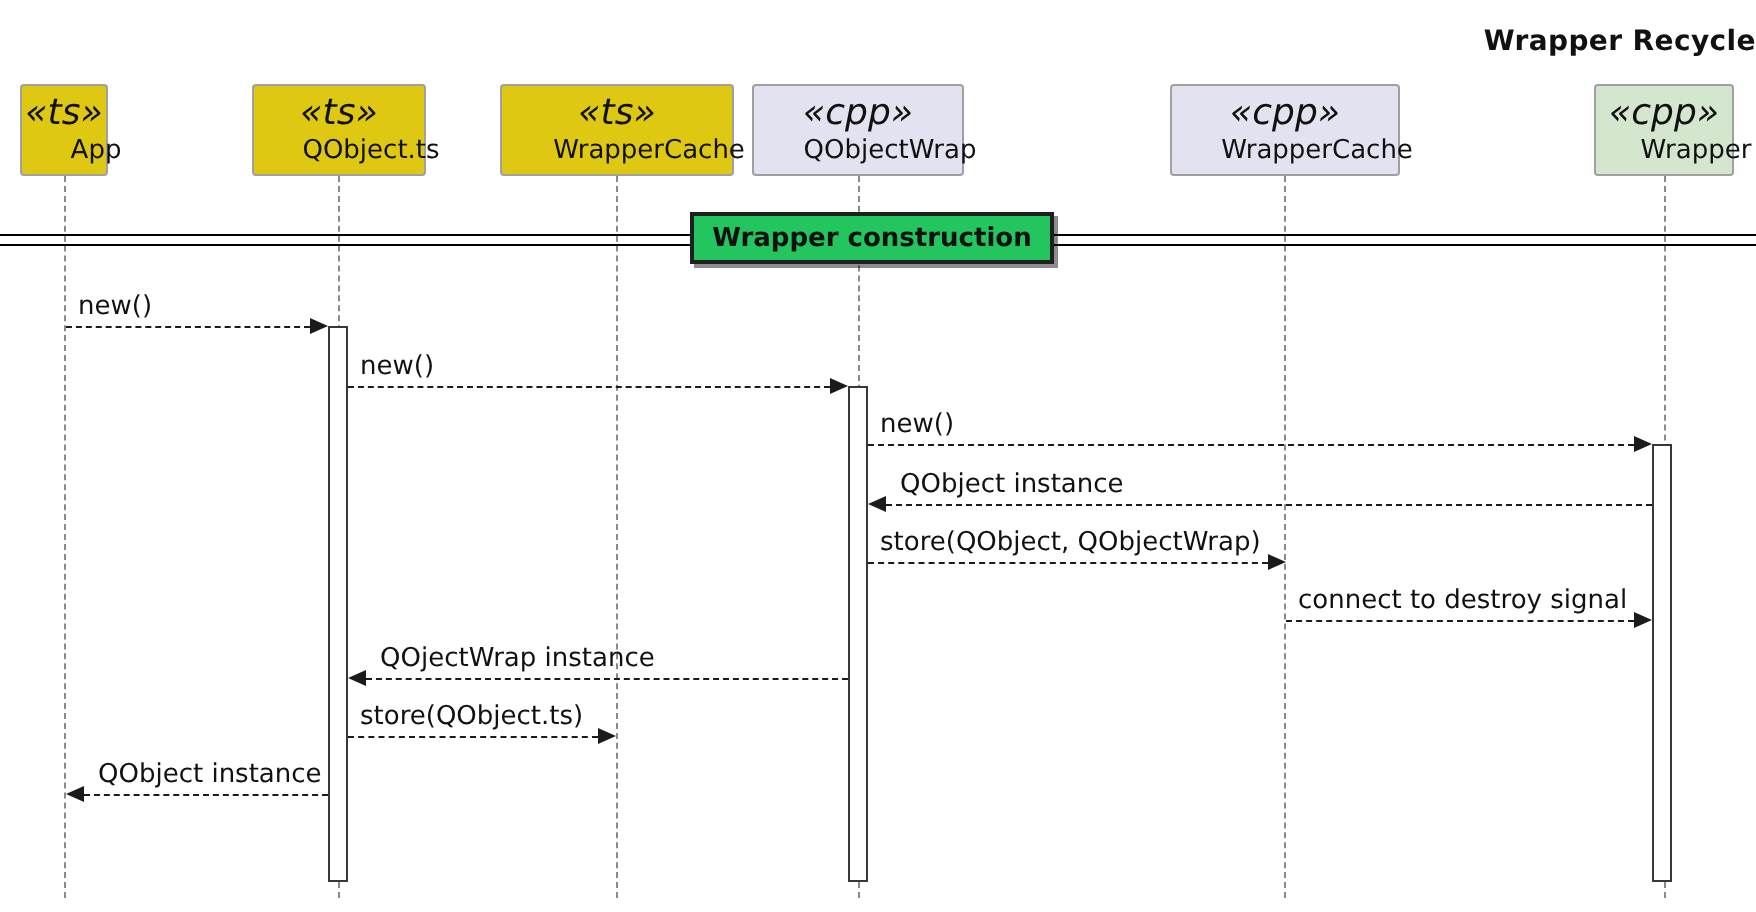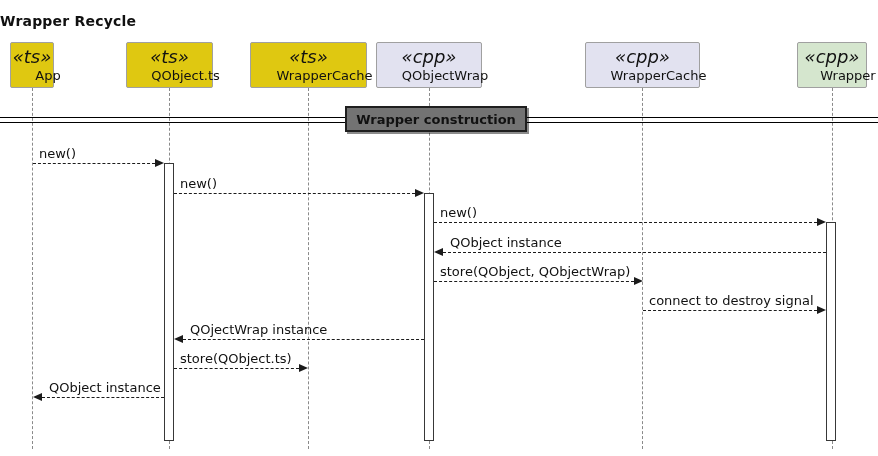--- a/index.html
+++ b/index.html
@@ -1,20 +1,20 @@
 <!DOCTYPE html>
 <html><head>
 <meta charset="utf-8">
 <style>
   * { margin:0; padding:0; box-sizing:border-box; }
   html,body { background:#ffffff; }
   body { font-family:"DejaVu Sans", sans-serif; color:#111; }
   #canvas { position:relative; width:878px; height:456px; background:#fff; overflow:hidden; }
 
-  .title { position:absolute; left:0; top:13px; width:100%; text-align:left;
+  .title { position:absolute; left:0; top:13px; width:100%; text-align:right;
            font-weight:bold; font-size:14px; letter-spacing:0.2px; }
 
   .lifeline { position:absolute; width:0; top:88px; height:361px; border-left:1px dashed #8a8a8a; }
 
   .pbox { position:absolute; top:42px; height:46px; border:1px solid #a0a0a0; border-radius:2px;
           display:flex; flex-direction:column; align-items:center; justify-content:center;
           line-height:1.3; }
   .pbox .stereo { font-style:italic; font-size:18px; }
   .pbox .pname  { font-size:13px;margin-left:32px; }
 
@@ -46,21 +46,21 @@
   <div id="layer-lifelines">
       <div class="lifeline" style="left: 32px; border-left-color: rgb(138, 138, 138);"></div>
       <div class="lifeline" style="left: 169px; border-left-color: rgb(138, 138, 138);"></div>
       <div class="lifeline" style="left: 308px; border-left-color: rgb(138, 138, 138);"></div>
       <div class="lifeline" style="left: 429px; border-left-color: rgb(138, 138, 138);"></div>
       <div class="lifeline" style="left: 642px; border-left-color: rgb(138, 138, 138);"></div>
       <div class="lifeline" style="left: 832px; border-left-color: rgb(138, 138, 138);"></div>
     </div>
 
   <div class="divider-lines"></div>
-  <div class="divider-box" id="divider-box" style="background: #737373;">
+  <div class="divider-box" id="divider-box" style="background: #22c55e;">
     <span>Wrapper construction</span>
   </div>
 
   <div id="layer-activations">
       <div class="activation" style="left: 164px; top: 163px; height: 278px;"></div>
       <div class="activation" style="left: 424px; top: 193px; height: 248px;"></div>
       <div class="activation" style="left: 826px; top: 222px; height: 219px;"></div>
     </div>
   <div id="layer-messages">
       <div class="msg-line" style="left: 33px; width: 122px; top: 163px; border-top-color: rgb(27, 27, 27);"></div>

